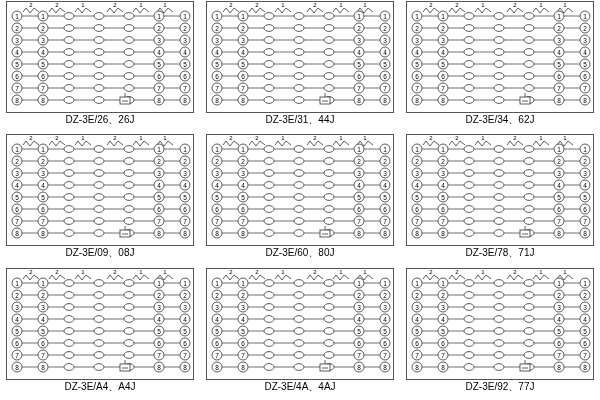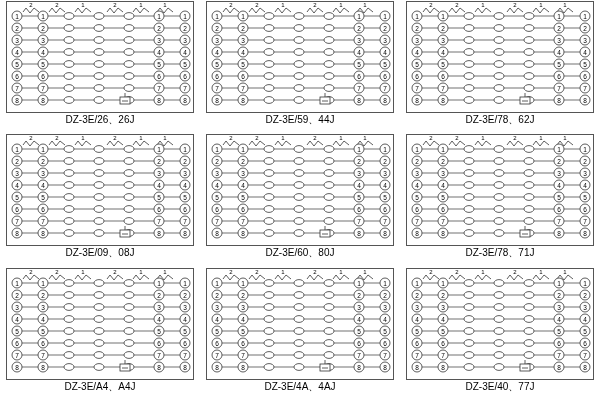--- a/index.html
+++ b/index.html
@@ -347,21 +347,21 @@
           <ellipse cx="122" cy="98" rx="5" ry="3.4" fill="#fff" stroke="#333333" stroke-width="0.8"></ellipse>
           <line x1="41" y1="98" x2="57" y2="98" stroke="#333333" stroke-width="0.7"></line>
           <line x1="67" y1="98" x2="87" y2="98" stroke="#333333" stroke-width="0.7"></line>
           <line x1="97" y1="98" x2="117" y2="98" stroke="#333333" stroke-width="0.7"></line>
           <line x1="127" y1="98" x2="147" y2="98" stroke="#333333" stroke-width="0.7"></line>
           <line x1="118" y1="91" x2="118" y2="95" stroke="#333333" stroke-width="0.8"></line>
           <rect x="113" y="95" width="10" height="7" fill="#fff" stroke="#333333" stroke-width="0.8"></rect>
           <line x1="115" y1="99" x2="121" y2="99" stroke="#333333" stroke-width="0.8"></line>
         </svg>
       </div>
-      <div class="caption">DZ-3E/59、44J</div>
+      <div class="caption">DZ-3E/31、44J</div>
     </div>
     <div class="cell">
       <div class="panel">
         <svg xmlns="http://www.w3.org/2000/svg" width="188" height="112" viewBox="0 0 188 112">
           <polyline points="16,10 19,6 23,11 27,6 32,10" fill="none" stroke="#333333" stroke-width="0.8"></polyline>
           <text x="24" y="4.5" font-size="6" text-anchor="middle" fill="#000">2</text>
           <polyline points="42,10 45,6 49,11 53,6 58,10" fill="none" stroke="#333333" stroke-width="0.8"></polyline>
           <text x="50" y="4.5" font-size="6" text-anchor="middle" fill="#000">2</text>
           <polyline points="68,10 71,6 75,11 79,6 84,10" fill="none" stroke="#333333" stroke-width="0.8"></polyline>
           <text x="76" y="4.5" font-size="6" text-anchor="middle" fill="#000">1</text>
@@ -505,21 +505,21 @@
           <ellipse cx="122" cy="98" rx="5" ry="3.4" fill="#fff" stroke="#333333" stroke-width="0.8"></ellipse>
           <line x1="41" y1="98" x2="57" y2="98" stroke="#333333" stroke-width="0.7"></line>
           <line x1="67" y1="98" x2="87" y2="98" stroke="#333333" stroke-width="0.7"></line>
           <line x1="97" y1="98" x2="117" y2="98" stroke="#333333" stroke-width="0.7"></line>
           <line x1="127" y1="98" x2="147" y2="98" stroke="#333333" stroke-width="0.7"></line>
           <line x1="118" y1="91" x2="118" y2="95" stroke="#333333" stroke-width="0.8"></line>
           <rect x="113" y="95" width="10" height="7" fill="#fff" stroke="#333333" stroke-width="0.8"></rect>
           <line x1="115" y1="99" x2="121" y2="99" stroke="#333333" stroke-width="0.8"></line>
         </svg>
       </div>
-      <div class="caption">DZ-3E/78、62J</div>
+      <div class="caption">DZ-3E/34、62J</div>
     </div>
     <div class="cell">
       <div class="panel">
         <svg xmlns="http://www.w3.org/2000/svg" width="188" height="112" viewBox="0 0 188 112">
           <polyline points="16,10 19,6 23,11 27,6 32,10" fill="none" stroke="#333333" stroke-width="0.8"></polyline>
           <text x="24" y="4.5" font-size="6" text-anchor="middle" fill="#000">2</text>
           <polyline points="42,10 45,6 49,11 53,6 58,10" fill="none" stroke="#333333" stroke-width="0.8"></polyline>
           <text x="50" y="4.5" font-size="6" text-anchor="middle" fill="#000">2</text>
           <polyline points="68,10 71,6 75,11 79,6 84,10" fill="none" stroke="#333333" stroke-width="0.8"></polyline>
           <text x="76" y="4.5" font-size="6" text-anchor="middle" fill="#000">1</text>
@@ -1453,15 +1453,15 @@
           <ellipse cx="122" cy="98" rx="5" ry="3.4" fill="#fff" stroke="#333333" stroke-width="0.8"></ellipse>
           <line x1="41" y1="98" x2="57" y2="98" stroke="#333333" stroke-width="0.7"></line>
           <line x1="67" y1="98" x2="87" y2="98" stroke="#333333" stroke-width="0.7"></line>
           <line x1="97" y1="98" x2="117" y2="98" stroke="#333333" stroke-width="0.7"></line>
           <line x1="127" y1="98" x2="147" y2="98" stroke="#333333" stroke-width="0.7"></line>
           <line x1="118" y1="91" x2="118" y2="95" stroke="#333333" stroke-width="0.8"></line>
           <rect x="113" y="95" width="10" height="7" fill="#fff" stroke="#333333" stroke-width="0.8"></rect>
           <line x1="115" y1="99" x2="121" y2="99" stroke="#333333" stroke-width="0.8"></line>
         </svg>
       </div>
-      <div class="caption">DZ-3E/40、77J</div>
+      <div class="caption">DZ-3E/92、77J</div>
     </div>
   </div>
 
 </body></html>

